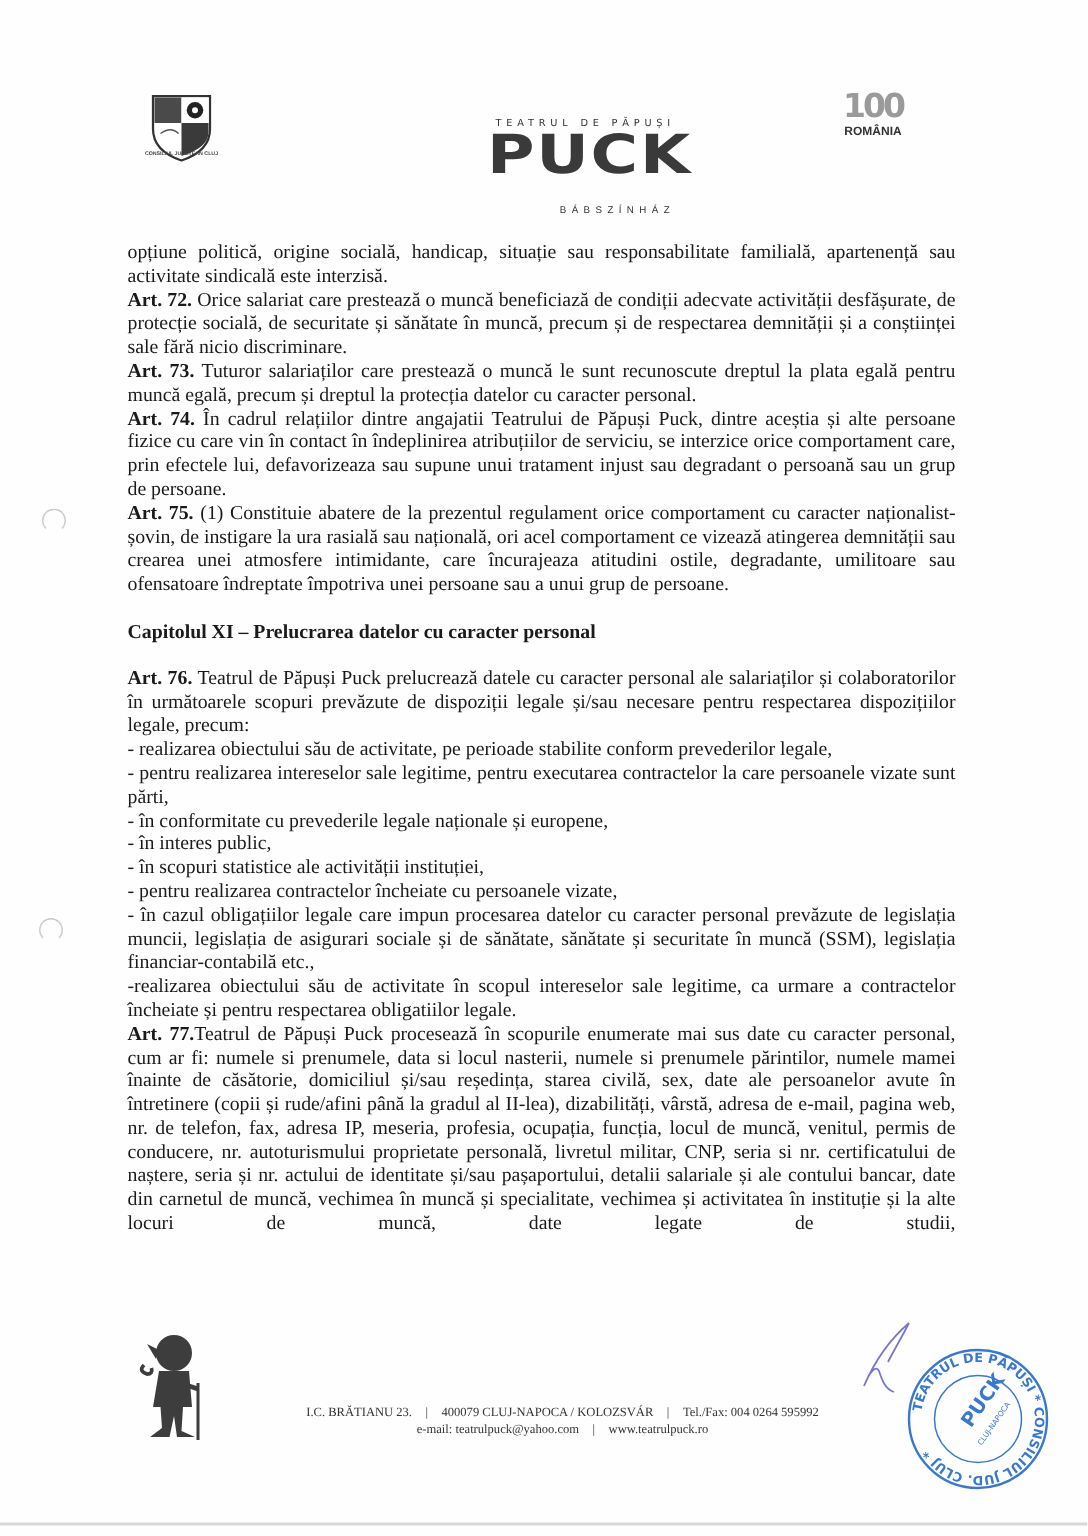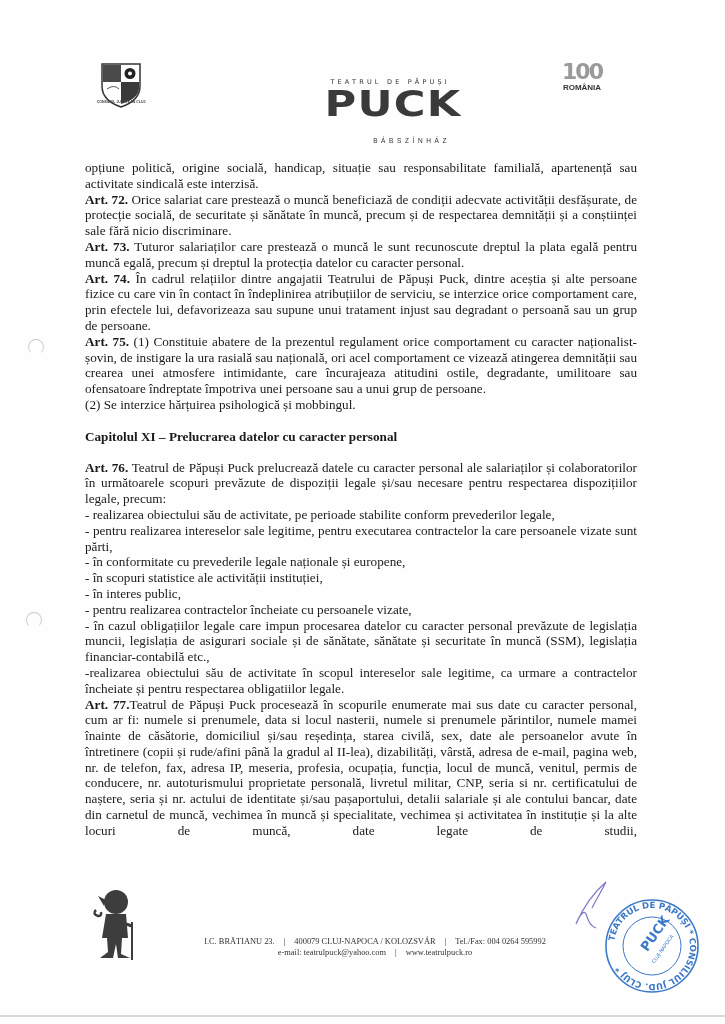--- a/index.html
+++ b/index.html
@@ -68,30 +68,29 @@
   <div class="hole" style="left:28px; top:339px;"></div>
   <div class="hole" style="left:26px; top:612px;"></div>
 
   <div class="content">
     <p>opțiune politică, origine socială, handicap, situație sau responsabilitate familială, apartenență sau activitate sindicală este interzisă.</p>
 
     <p><span class="art-label">Art. 72.</span><span> Orice salariat care prestează o muncă beneficiază de condiții adecvate activității desfășurate, de protecție socială, de securitate și sănătate în muncă, precum și de respectarea demnității și a conștiinței sale fără nicio discriminare.</span></p>
     <p><span class="art-label">Art. 73.</span><span> Tuturor salariaților care prestează o muncă le sunt recunoscute dreptul la plata egală pentru muncă egală, precum și dreptul la protecția datelor cu caracter personal.</span></p>
     <p><span class="art-label">Art. 74.</span><span> În cadrul relațiilor dintre angajatii Teatrului de Păpuși Puck, dintre aceștia și alte persoane fizice cu care vin în contact în îndeplinirea atribuțiilor de serviciu, se interzice orice comportament care, prin efectele lui, defavorizeaza sau supune unui tratament injust sau degradant o persoană sau un grup de persoane.</span></p>
     <p><span class="art-label">Art. 75.</span><span> (1) Constituie abatere de la prezentul regulament orice comportament cu caracter naționalist-șovin, de instigare la ura rasială sau națională, ori acel comportament ce vizează atingerea demnității sau crearea unei atmosfere intimidante, care încurajeaza atitudini ostile, degradante, umilitoare sau ofensatoare îndreptate împotriva unei persoane sau a unui grup de persoane.</span></p>
-    <p>(2) Se interzice hărțuirea psihologică și mobbingul.</p>
 
     <p class="chapter">Capitolul XI – Prelucrarea datelor cu caracter personal</p>
 
     <p><span class="art-label">Art. 76.</span><span> Teatrul de Păpuși Puck prelucrează datele cu caracter personal ale salariaților și colaboratorilor în următoarele scopuri prevăzute de dispoziții legale și/sau necesare pentru respectarea dispozițiilor legale, precum:</span></p>
     <p>- realizarea obiectului său de activitate, pe perioade stabilite conform prevederilor legale,</p>
     <p>- pentru realizarea intereselor sale legitime, pentru executarea contractelor la care persoanele vizate sunt părti,</p>
     <p>- în conformitate cu prevederile legale naționale și europene,</p>
+    <p>- în interes public,</p>
     <p>- în scopuri statistice ale activității instituției,</p>
-    <p>- în interes public,</p>
     <p>- pentru realizarea contractelor încheiate cu persoanele vizate,</p>
     <p>- în cazul obligațiilor legale care impun procesarea datelor cu caracter personal prevăzute de legislația muncii, legislația de asigurari sociale și de sănătate, sănătate și securitate în muncă (SSM), legislația financiar-contabilă etc.,</p>
     <p>-realizarea obiectului său de activitate în scopul intereselor sale legitime, ca urmare a contractelor încheiate și pentru respectarea obligatiilor legale.</p>
 
     <p class="last-line"><span class="art-label">Art. 77.</span><span>Teatrul de Păpuși Puck procesează în scopurile enumerate mai sus date cu caracter personal, cum ar fi: numele si prenumele, data si locul nasterii, numele si prenumele părintilor, numele mamei înainte de căsătorie, domiciliul și/sau reședința, starea civilă, sex, date ale persoanelor avute în întretinere (copii și rude/afini până la gradul al II-lea), dizabilități, vârstă, adresa de e-mail, pagina web, nr. de telefon, fax, adresa IP, meseria, profesia, ocupația, funcția, locul de muncă, venitul, permis de conducere, nr. autoturismului proprietate personală, livretul militar, CNP, seria si nr. certificatului de naștere, seria și nr. actului de identitate și/sau pașaportului, detalii salariale și ale contului bancar, date din carnetul de muncă, vechimea în muncă și specialitate, vechimea și activitatea în instituție și la alte locuri de muncă, date legate de studii,</span></p>
   </div>
 
   <svg class="mascot" viewBox="0 0 60 78">
     <circle cx="28" cy="14" r="12" fill="#3d3d3d"></circle>
     <path d="M10 8 L18 12 L16 18 Z" fill="#3d3d3d"></path>

